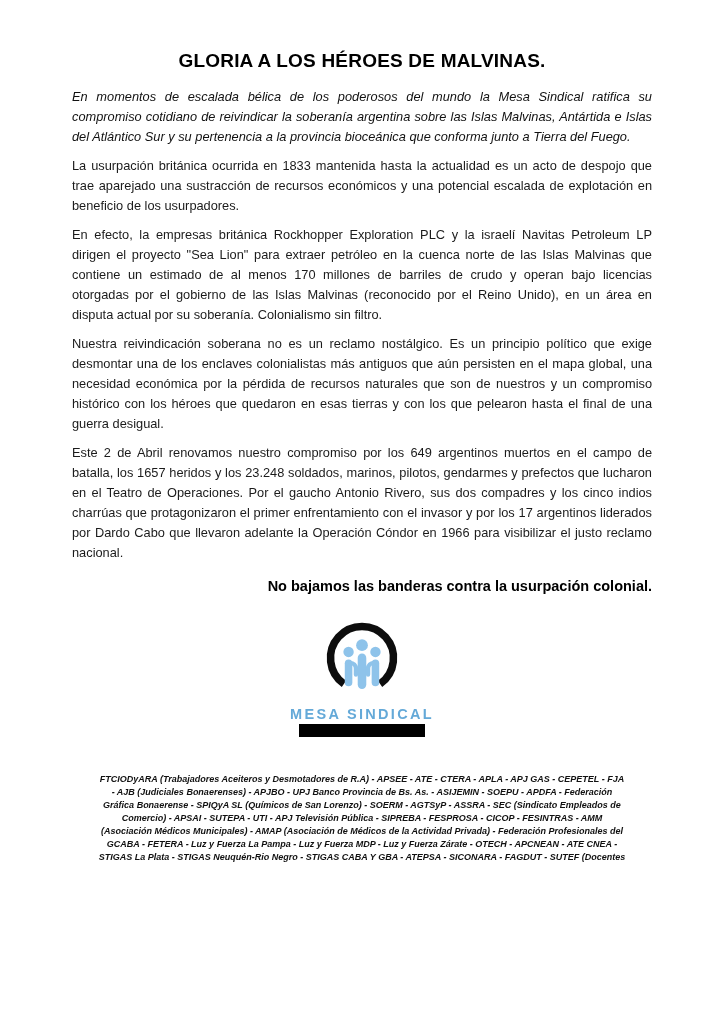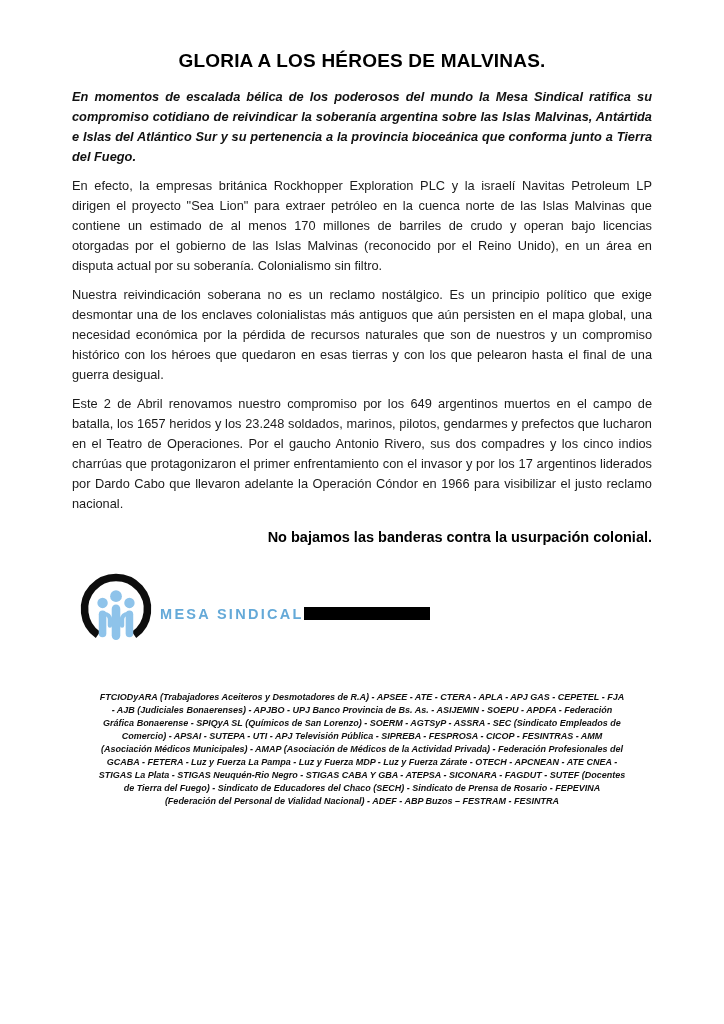--- a/index.html
+++ b/index.html
@@ -34,37 +34,37 @@
   }
   .title-line { display: block; }
   .bodytext {
     font-size: 12.8px;
     line-height: 20px;
     text-align: justify;
     margin: 0 0 9px 0;
     color: #1b1b1b;
   }
   .lead {
-    font-weight: bold;
+    font-weight: normal;
     font-style: italic;
     color: #111111;
   }
   .closing {
     margin-top: 13px;
     text-align: right;
     font-weight: bold;
     font-size: 14.5px;
     line-height: 21.5px;
     color: #000000;
   }
   .closing-line { display: block; }
   .logo-block {
     margin-top: 22px;
     display: flex;
-    flex-direction: row;
+    flex-direction: column;
     align-items: center;
   }
   .logo-emblem {
     width: 88px;
     height: 84px;
     display: block;
   }
   .logo-word {
     margin-top: 2px;
     font-size: 14.5px;
@@ -94,20 +94,21 @@
 
 <div class="page">
   <div class="content">
 
     <h1 class="doc-title">
       <span class="title-line">GLORIA A LOS HÉROES DE MALVINAS.</span>
     </h1>
 
     <p class="bodytext lead">En momentos de escalada bélica de los poderosos del mundo la Mesa Sindical ratifica su compromiso cotidiano de reivindicar la soberanía argentina sobre las Islas Malvinas, Antártida e Islas del Atlántico Sur y su pertenencia a la provincia bioceánica que conforma junto a Tierra del Fuego.</p>
 
+    <p class="bodytext">La usurpación británica ocurrida en 1833 mantenida hasta la actualidad es un acto de despojo que trae aparejado una sustracción de recursos económicos y una potencial escalada de explotación en beneficio de los usurpadores.</p>
     <p class="bodytext">En efecto, la empresas británica Rockhopper Exploration PLC y la israelí Navitas Petroleum LP  dirigen el proyecto "Sea Lion" para extraer petróleo en la cuenca norte de las Islas Malvinas que contiene un estimado de al menos 170 millones de barriles de crudo y operan bajo licencias otorgadas por el gobierno de las Islas Malvinas (reconocido por el Reino Unido), en un área en disputa actual por su soberanía. Colonialismo sin filtro.</p>
     <p class="bodytext">Nuestra reivindicación soberana no es un reclamo nostálgico. Es un principio político que exige desmontar una de los enclaves colonialistas más antiguos que aún persisten en el mapa global, una necesidad económica por la pérdida de recursos naturales que son de nuestros y un compromiso histórico con los héroes que quedaron en esas tierras y con los que pelearon hasta el final de una guerra desigual.</p>
     <p class="bodytext">Este 2 de Abril renovamos nuestro compromiso por los 649 argentinos muertos en el campo de batalla, los 1657 heridos y los 23.248 soldados, marinos, pilotos, gendarmes y prefectos que lucharon en el Teatro de Operaciones. Por el gaucho Antonio Rivero, sus dos compadres y los cinco indios charrúas que protagonizaron el primer enfrentamiento con el invasor y por los 17 argentinos liderados por Dardo Cabo que llevaron adelante la Operación Cóndor en 1966 para visibilizar el justo reclamo nacional.</p>
 
     <div class="closing">
       <span class="closing-line">No bajamos las banderas contra la usurpación colonial.</span>
     </div>
 
     <div class="logo-block">
       <svg class="logo-emblem" viewBox="0 0 100 100" aria-hidden="true">

